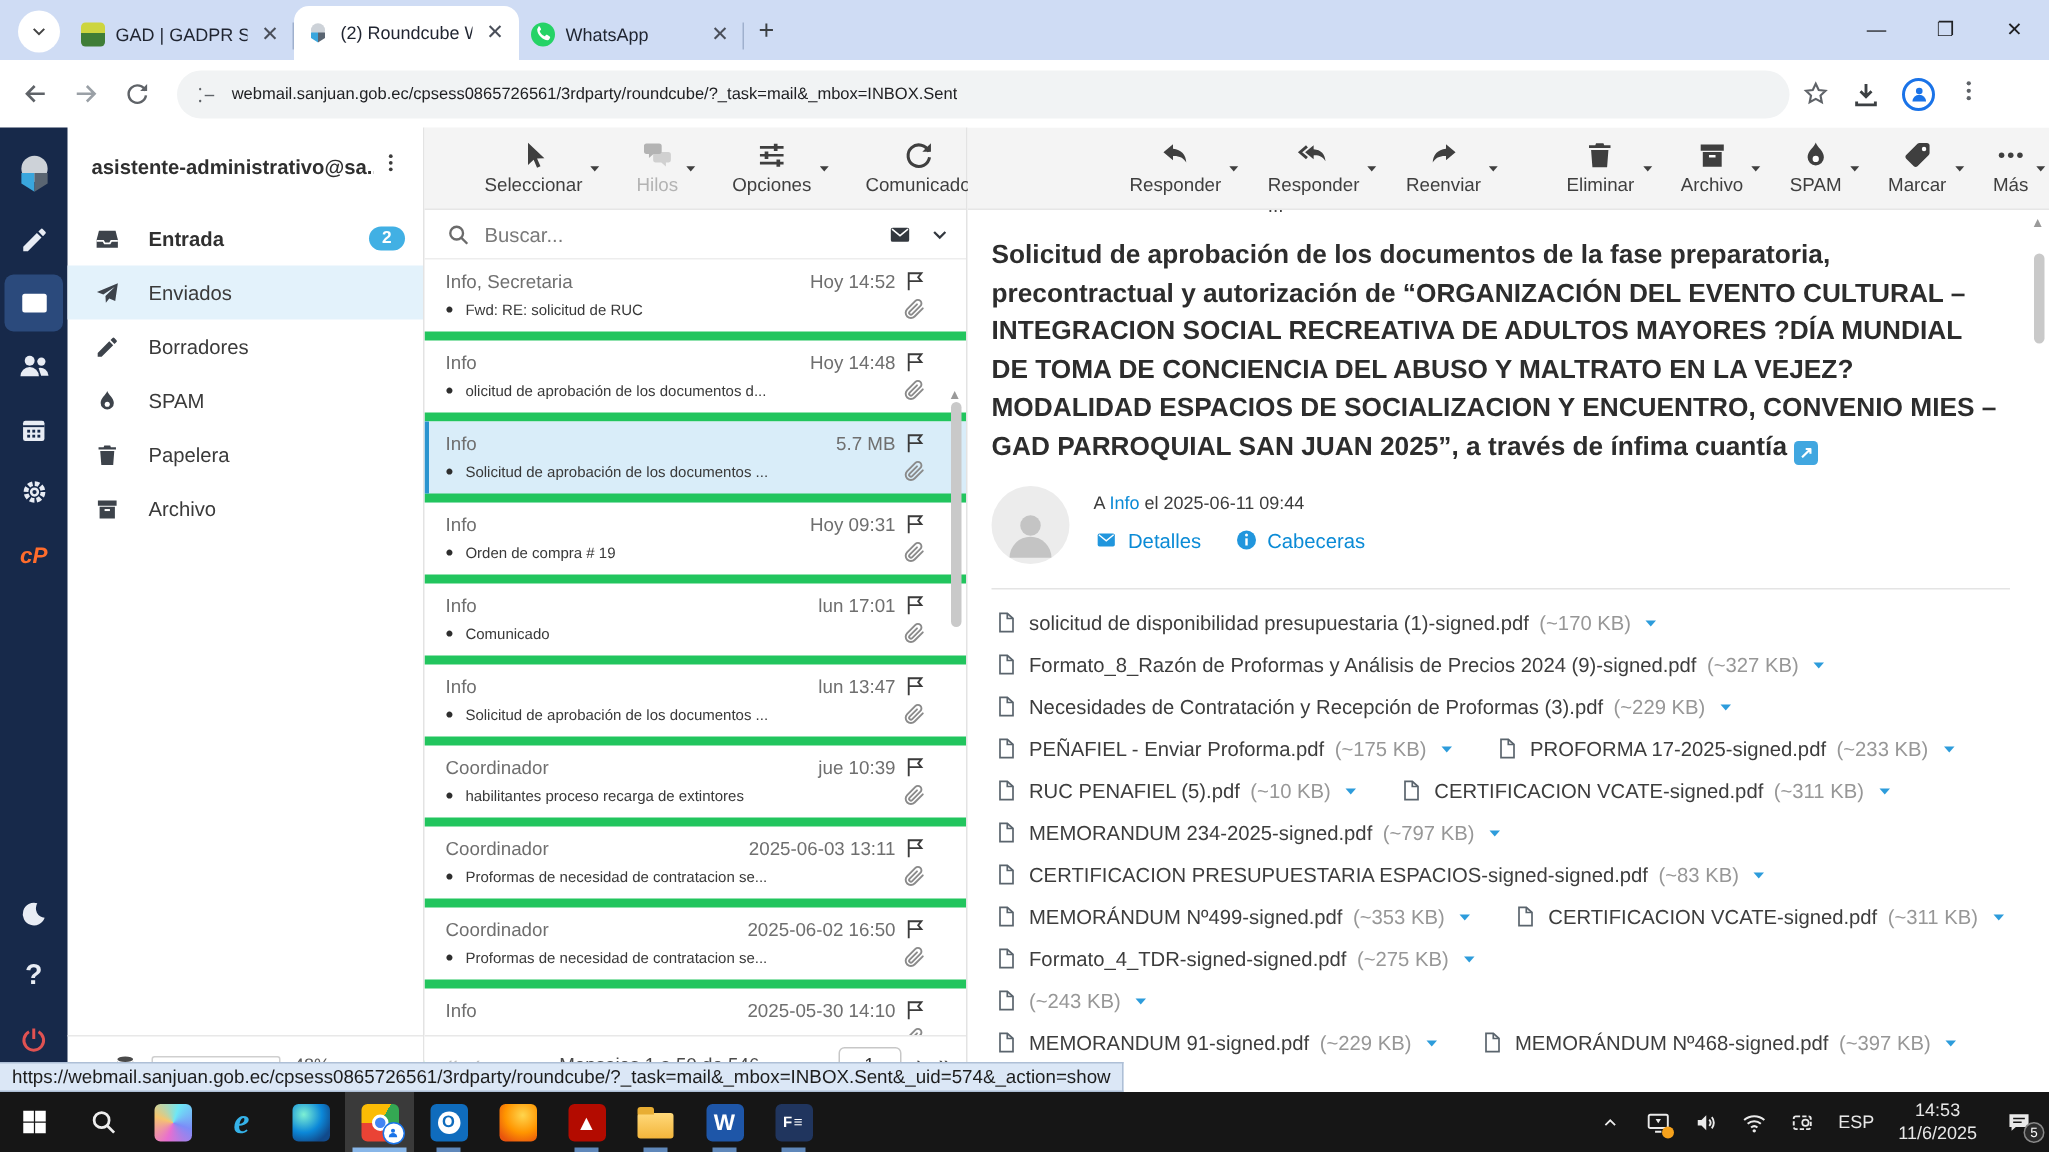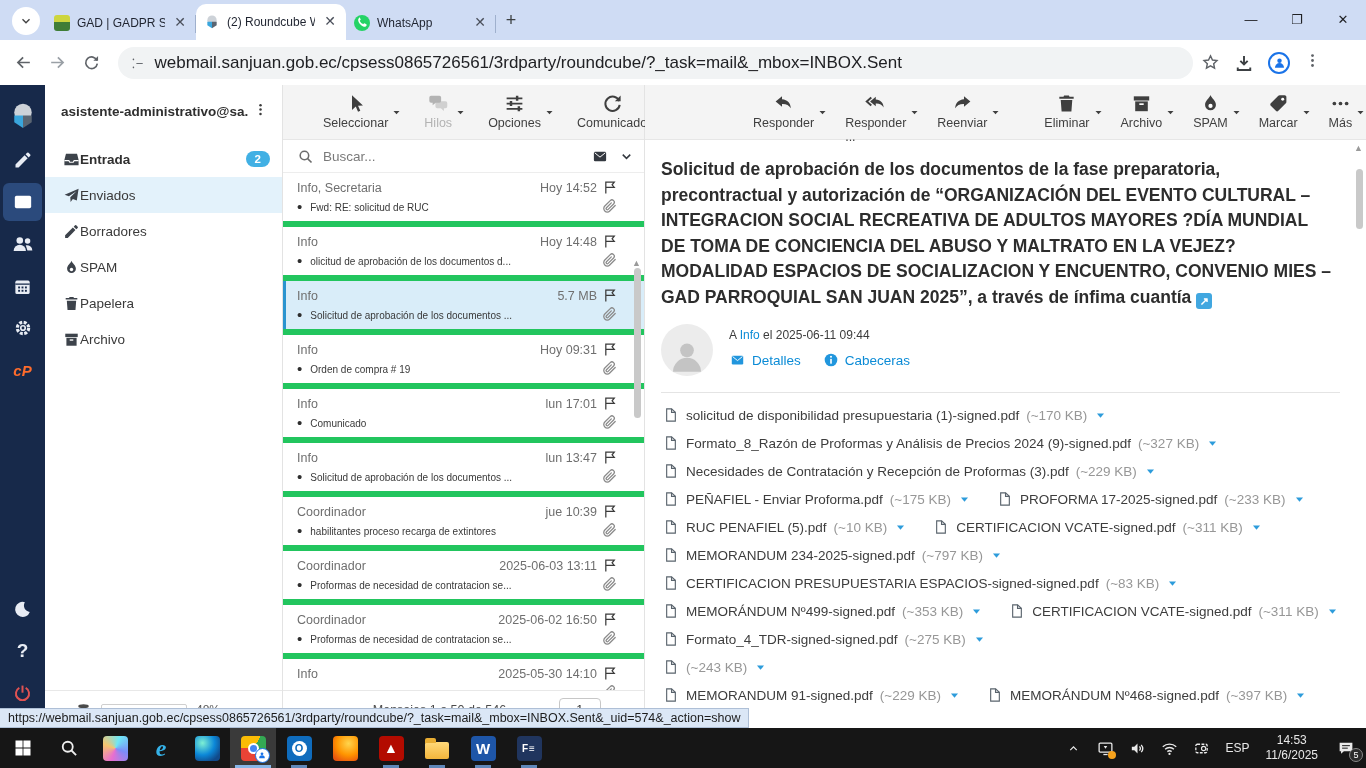--- a/index.html
+++ b/index.html
@@ -22,21 +22,21 @@
   .fav-gad { background:linear-gradient(180deg,#cdd53e 0 45%,#3f7d36 45% 100%); border-radius:3px; }
   .fav-wa { background:#25d366; border-radius:50%; color:#fff; font-size:11px; line-height:16px; text-align:center; }
   .newtab { position:absolute; left:500px; top:10px; width:22px; height:22px; color:#3c4043; font-size:18px; line-height:21px; text-align:center; }
   .wincontrols { position:absolute; right:0; top:0; height:38px; display:flex; }
   .winbtn { width:46px; height:38px; display:flex; align-items:center; justify-content:center; color:#202124; font-size:13px; }
   .navbar { position:absolute; left:0; top:40px; width:1366px; height:45px; background:#fff; display:flex; align-items:center; }
   .navbtn { width:34px; height:34px; display:flex; align-items:center; justify-content:center; color:#5f6368; }
   .navbar .back { margin-left:6px; }
   .omnibox { margin-left:10px; width:1075px; height:32px; background:#f1f3f4; border-radius:16px; display:flex; align-items:center; padding:0 14px; gap:10px; }
   .omnibox .tune { color:#5f6368; font-size:13px; letter-spacing:1px; }
-  .urltext { font-size:17px; color:#202124; white-space:nowrap; overflow:hidden; }
+  .urltext { font-size:11px; color:#202124; white-space:nowrap; overflow:hidden; }
   .nav-right { display:flex; align-items:center; margin-left:8px; gap:14px; }
   .profilebtn { width:22px; height:22px; border-radius:50%; border:2px solid #1a73e8; color:#1a73e8; display:flex; align-items:center; justify-content:center; }
   .kebab { color:#5f6368; font-size:16px; }
 
   
   .app { position:absolute; left:0; top:85px; width:1366px; height:643px; display:flex; background:#fff; }
 
   
   .rail { width:45px; background:#17294a; display:flex; flex-direction:column; align-items:center; color:#fff; flex:none; }
   .rail .r-item { width:45px; height:42px; display:flex; align-items:center; justify-content:center; color:#e8ecf4; }
@@ -45,21 +45,21 @@
   .rail .cp { color:#ff6c2c; font-weight:bold; font-style:italic; font-size:15px; }
   .rail .spacer { flex:1; }
   .rail .power { color:#e05252; margin-bottom:14px; }
 
   
   .folders { width:238px; flex:none; border-right:1px solid #e3e3e3; display:flex; flex-direction:column; position:relative; }
   .acct-row { height:52px; display:flex; align-items:center; padding:0 10px 0 16px; }
   .acct-name { flex:1; font-size:13.5px; font-weight:bold; color:#2f2f2f; white-space:nowrap; overflow:hidden; }
   .acct-menu { color:#3c3c3c; font-size:16px; font-weight:bold; padding:0 4px; }
   .folderlist { margin-top:4px; }
-  .folder { height:36px; display:flex; align-items:center; gap:0; padding:0 12px 0 18px; font-size:13.5px; color:#3a3a3a;justify-content:space-between; }
+  .folder { height:36px; display:flex; align-items:center; gap:19px; padding:0 12px 0 18px; font-size:13.5px; color:#3a3a3a;justify-content:space-between; }
   .folder .ic { width:17px; height:17px; color:#3d434b; }
   .folder.selected { background:#e3f2fb; }
   .folder .f-label { flex:1; }
   .folder.bold .f-label { font-weight:bold; color:#303030; }
   .badge { background:#41b0e4; color:#fff; font-size:11.5px; font-weight:bold; border-radius:9px; padding:2px 9px; }
   .quota-footer { position:absolute; left:0; bottom:0; width:100%; height:38px; border-top:1px solid #e8e8e8; display:flex; align-items:center; gap:9px; padding-left:30px; }
   .quota-bar { width:86px; height:12px; border:1px solid #cfcfcf; border-radius:2px; background:#fff; overflow:hidden; }
   .quota-fill { height:100%; background:#7fc5ea; }
   .quota-text { font-size:12px; color:#5a5a5a; }
   .storage-ic { width:17px; height:14px; color:#4a4a4a; }

